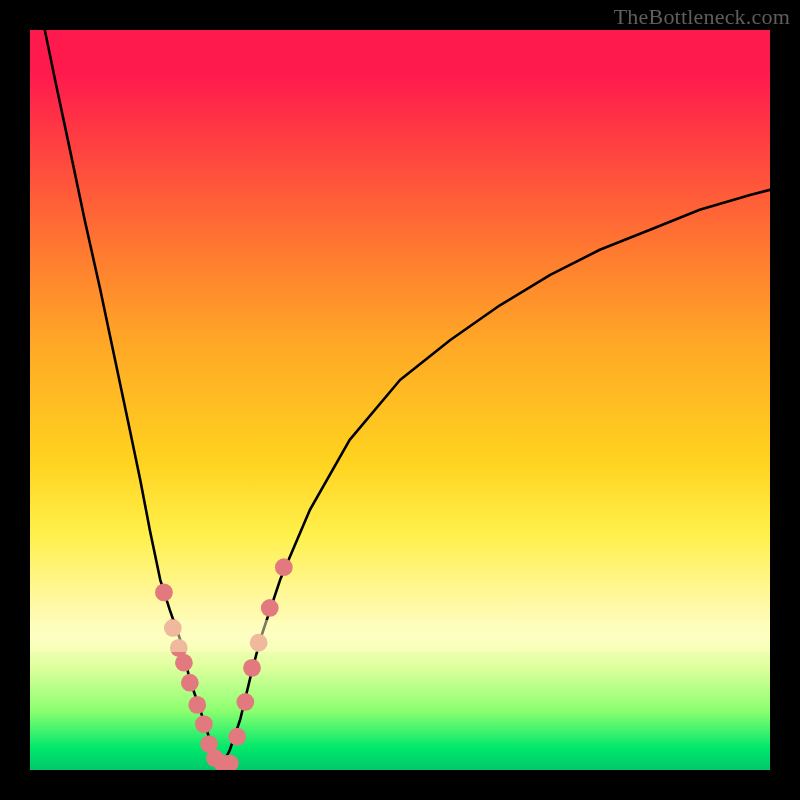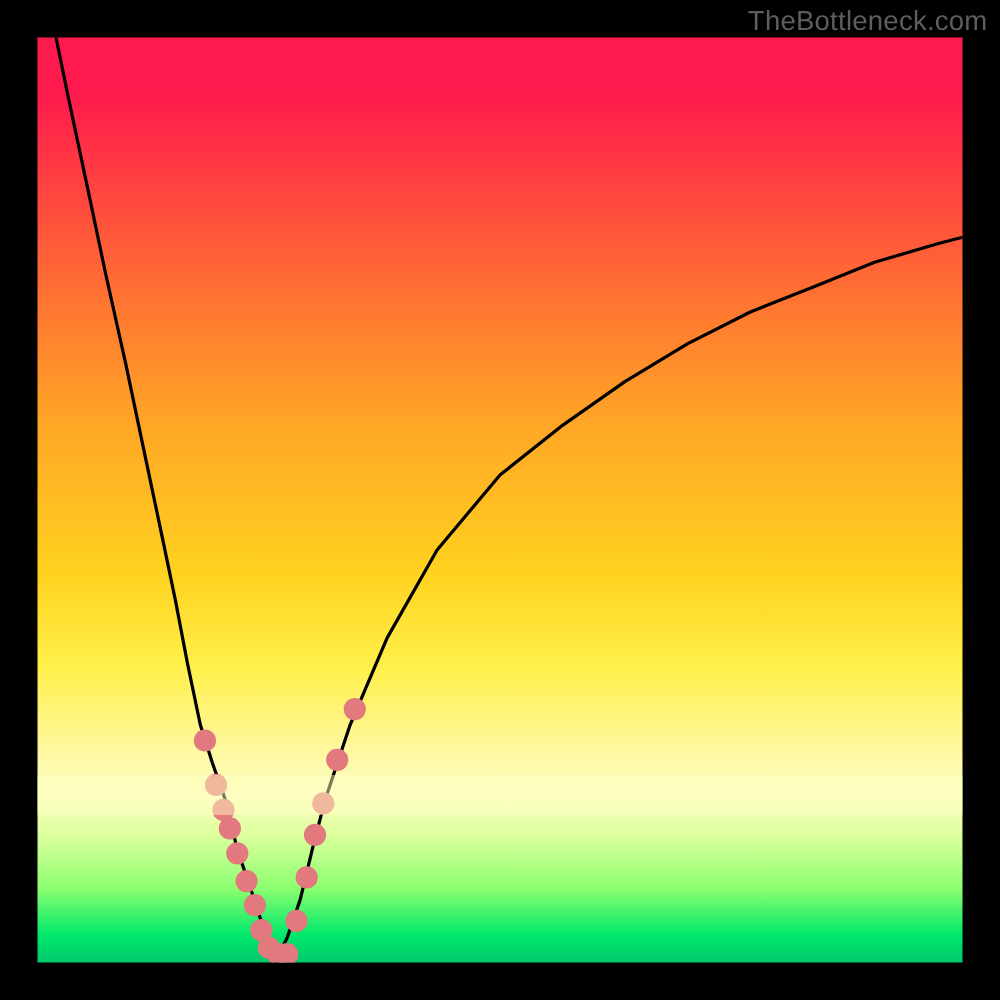--- a/index.html
+++ b/index.html
@@ -30,21 +30,21 @@
       #dfff9e 86%,
       #8cff70 92%,
       #00e86b 97%,
       #00c86b 100%
     );
   }
   .watermark {
     position: absolute;
     top: 4px;
     right: 10px;
-    font-family: Liberation Sans, sans-serif;
+    font-family: Liberation Serif, serif;
     font-size: 22px;
     font-weight: 500;
     color: #5e5e5e;
     letter-spacing: 0.2px;
   }
   .legend-strip {
     position: absolute;
     left: 30px;
     width: 740px;
     top: 620px;

